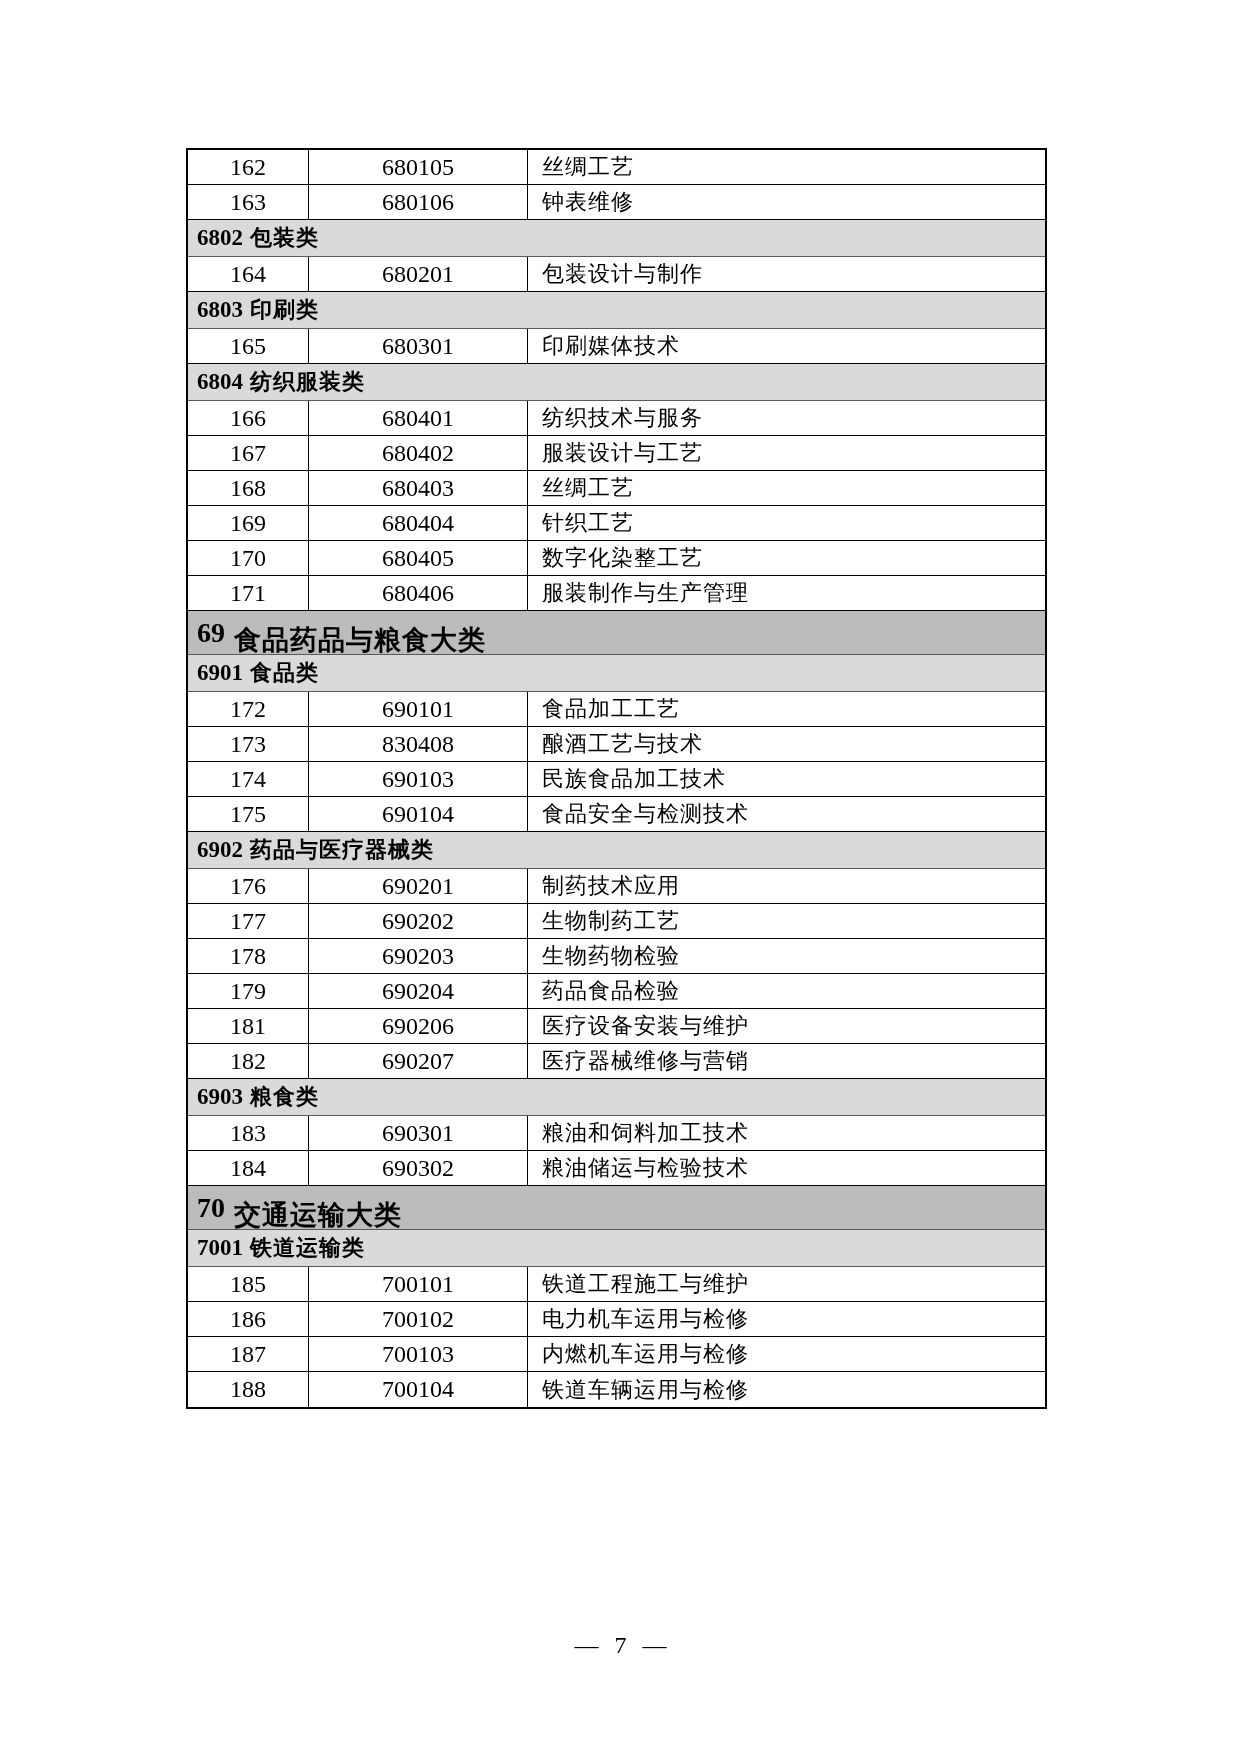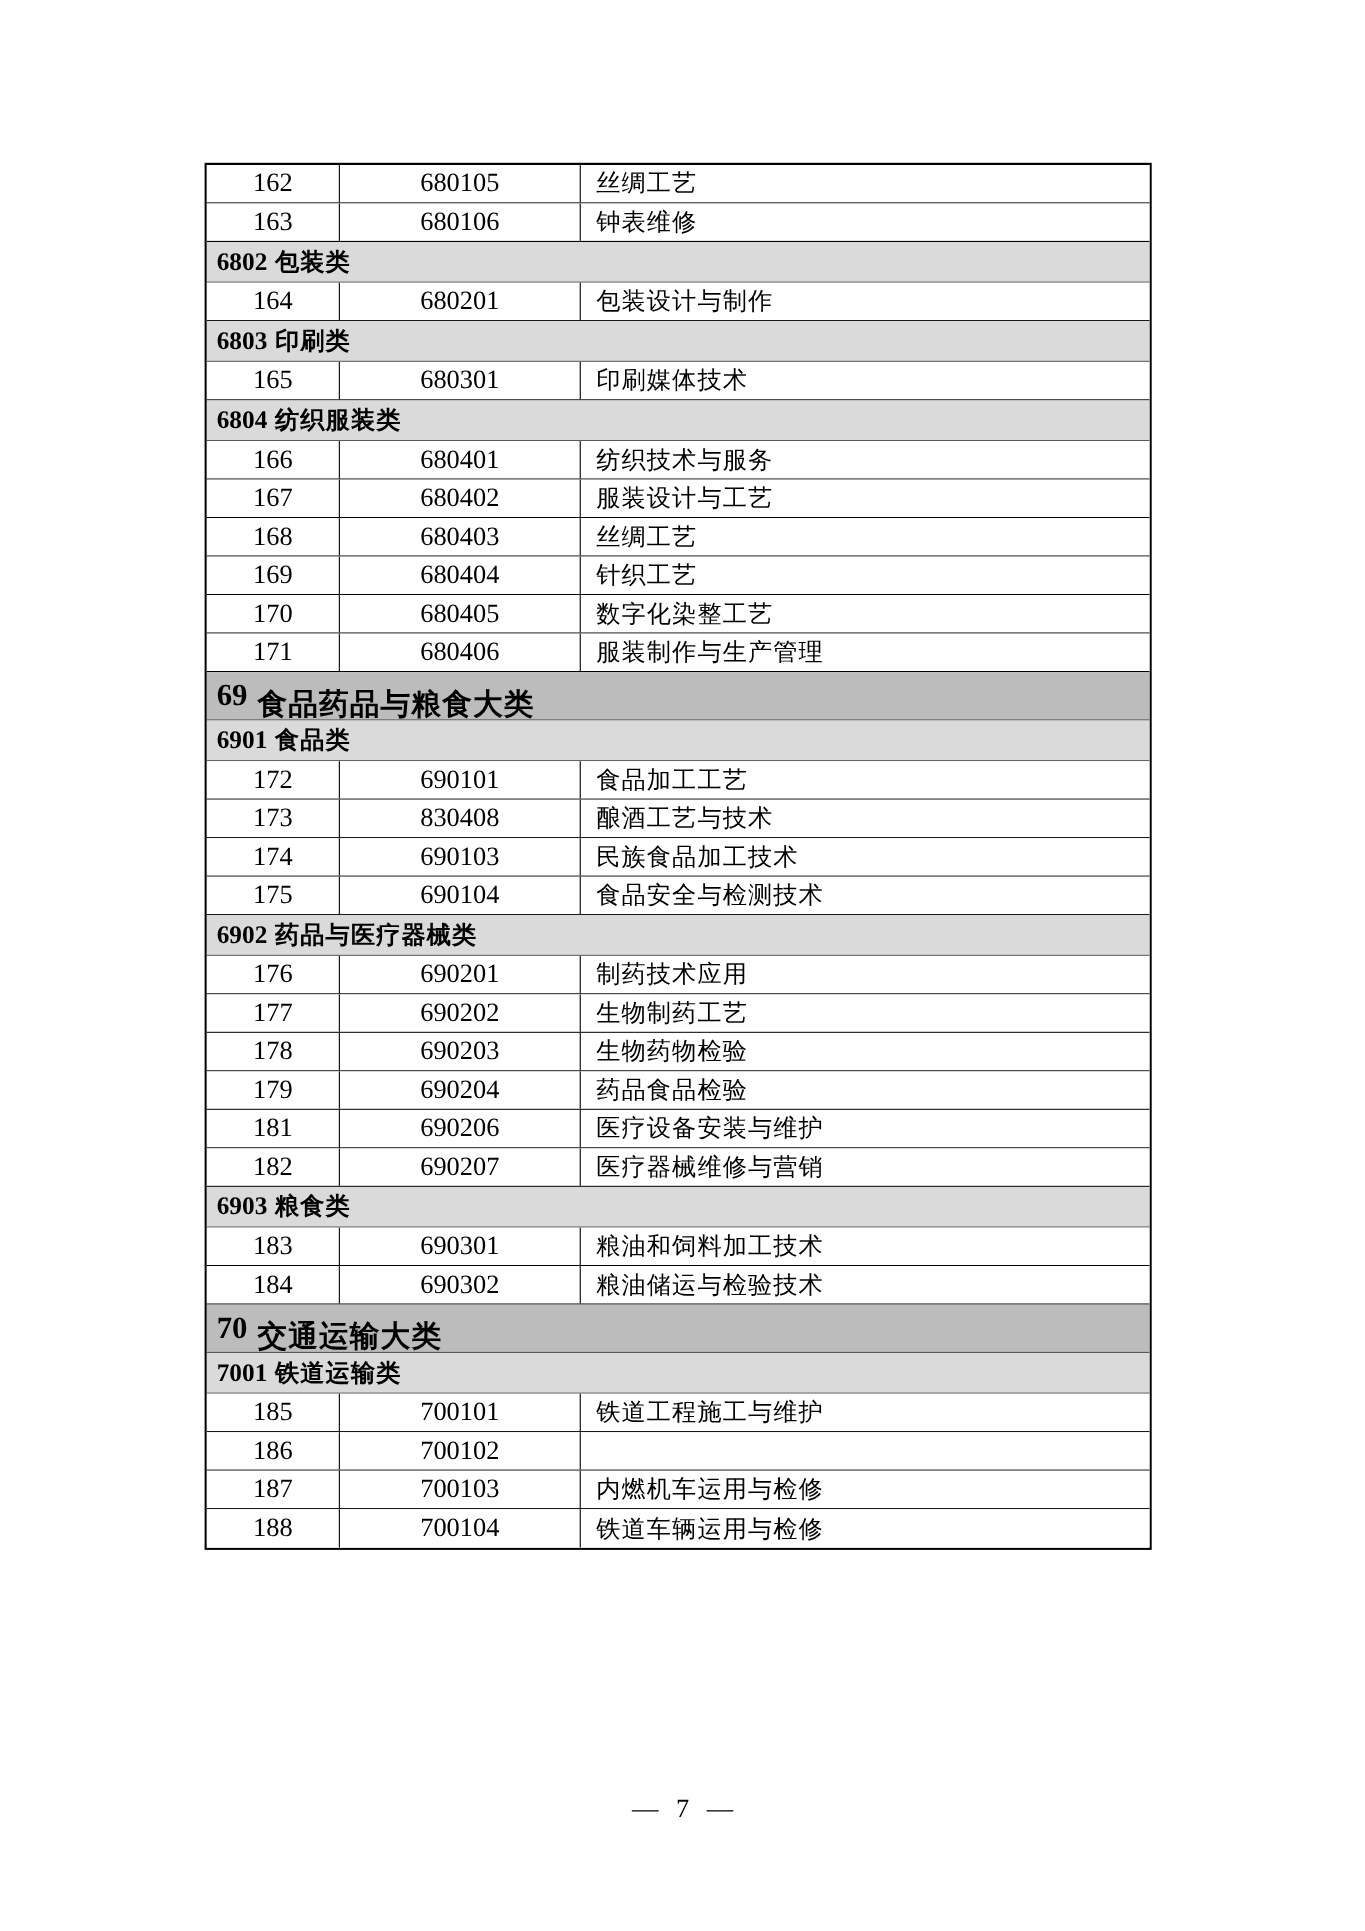--- a/index.html
+++ b/index.html
@@ -238,20 +238,21 @@
         <span class="cat-name">铁道运输类</span>
       </div>
       <div class="row major">
         <div class="cell seq">185</div>
         <div class="cell code">700101</div>
         <div class="cell name">铁道工程施工与维护</div>
       </div>
       <div class="row major">
         <div class="cell seq">186</div>
         <div class="cell code">700102</div>
+        <div class="cell name">电力机车运用与检修</div>
       </div>
       <div class="row major">
         <div class="cell seq">187</div>
         <div class="cell code">700103</div>
         <div class="cell name">内燃机车运用与检修</div>
       </div>
       <div class="row major">
         <div class="cell seq">188</div>
         <div class="cell code">700104</div>
         <div class="cell name">铁道车辆运用与检修</div>

